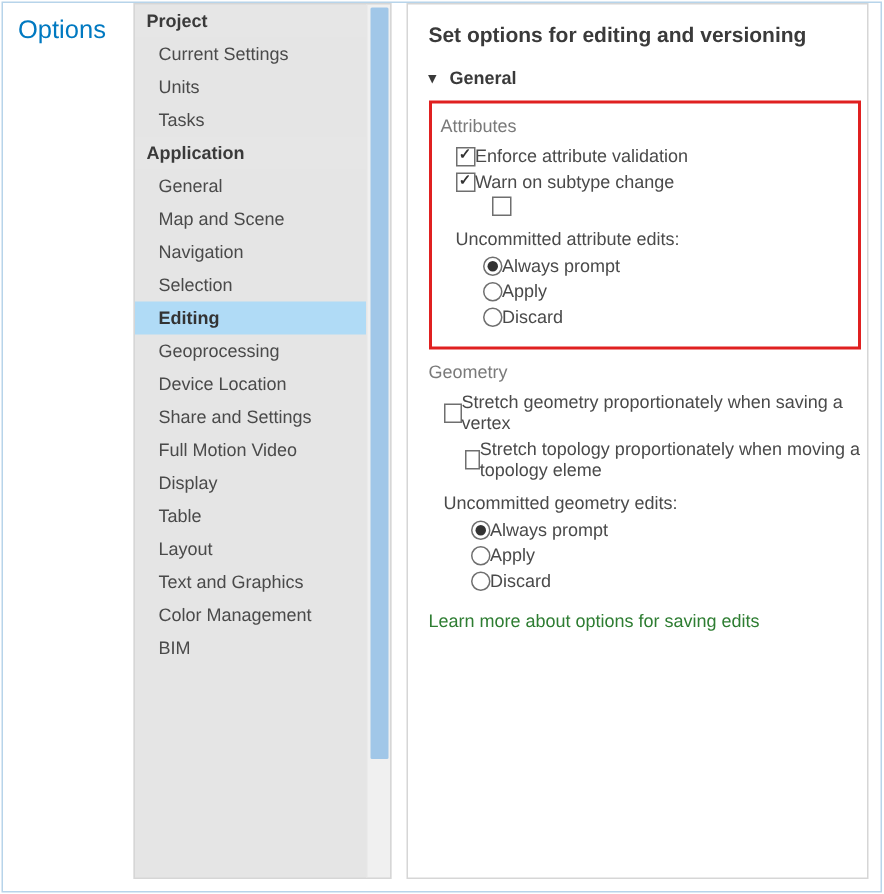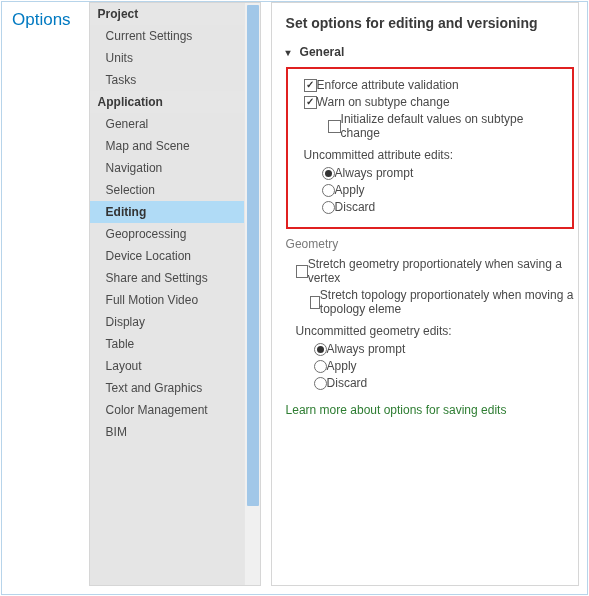--- a/index.html
+++ b/index.html
@@ -194,32 +194,32 @@
 
     <div class="content">
       <h2>Set options for editing and versioning</h2>
 
       <div class="group-header">
         <span class="chev">▾</span>
         <span>General</span>
       </div>
 
       <div class="highlight-box">
+        <div class="section-title">Attributes</div>
 
         <div class="row">
           <span class="chk checked"></span>
           <span>Enforce attribute validation</span>
         </div>
         <div class="row">
           <span class="chk checked"></span>
           <span>Warn on subtype change</span>
         </div>
         <div class="row indent">
           <span class="chk"></span>
-          <span>Initialize default values on subtype change</span>
         </div>
 
         <div class="sublabel">Uncommitted attribute edits:</div>
         <div id="attr-radios">
             <div class="row radio">
               <span class="radio-btn checked"></span>
               <span>Always prompt</span>
             </div>
             <div class="row radio">
               <span class="radio-btn"></span>

